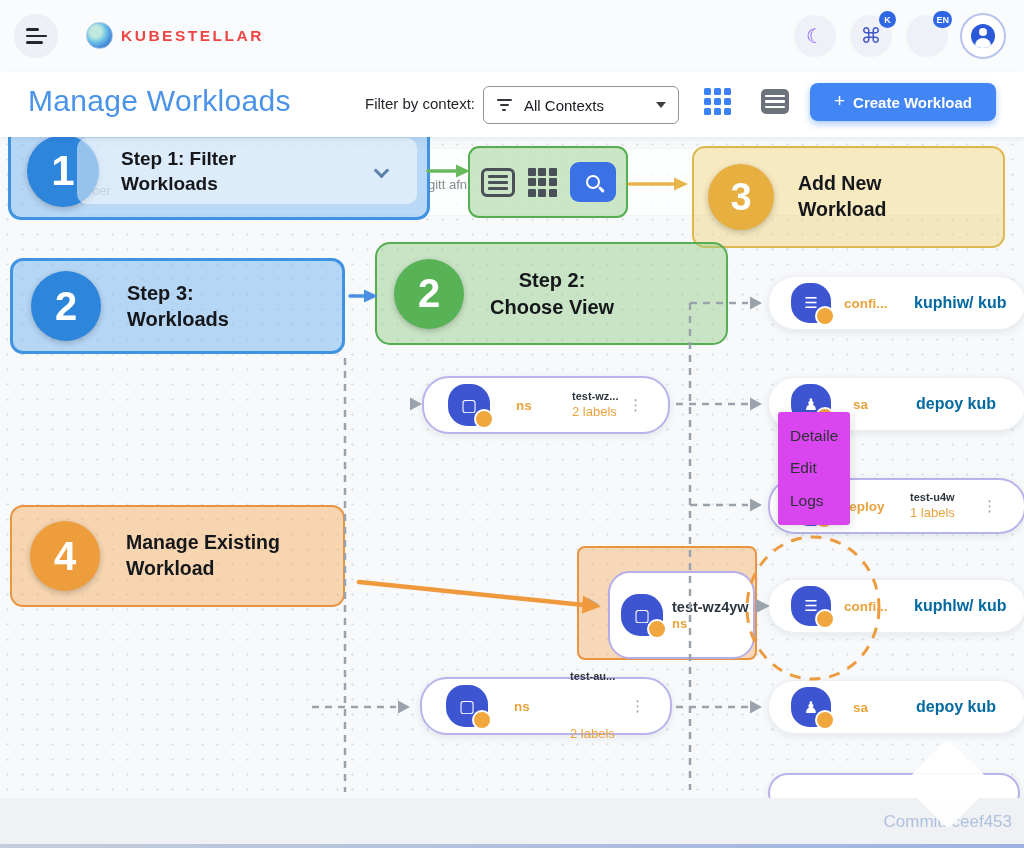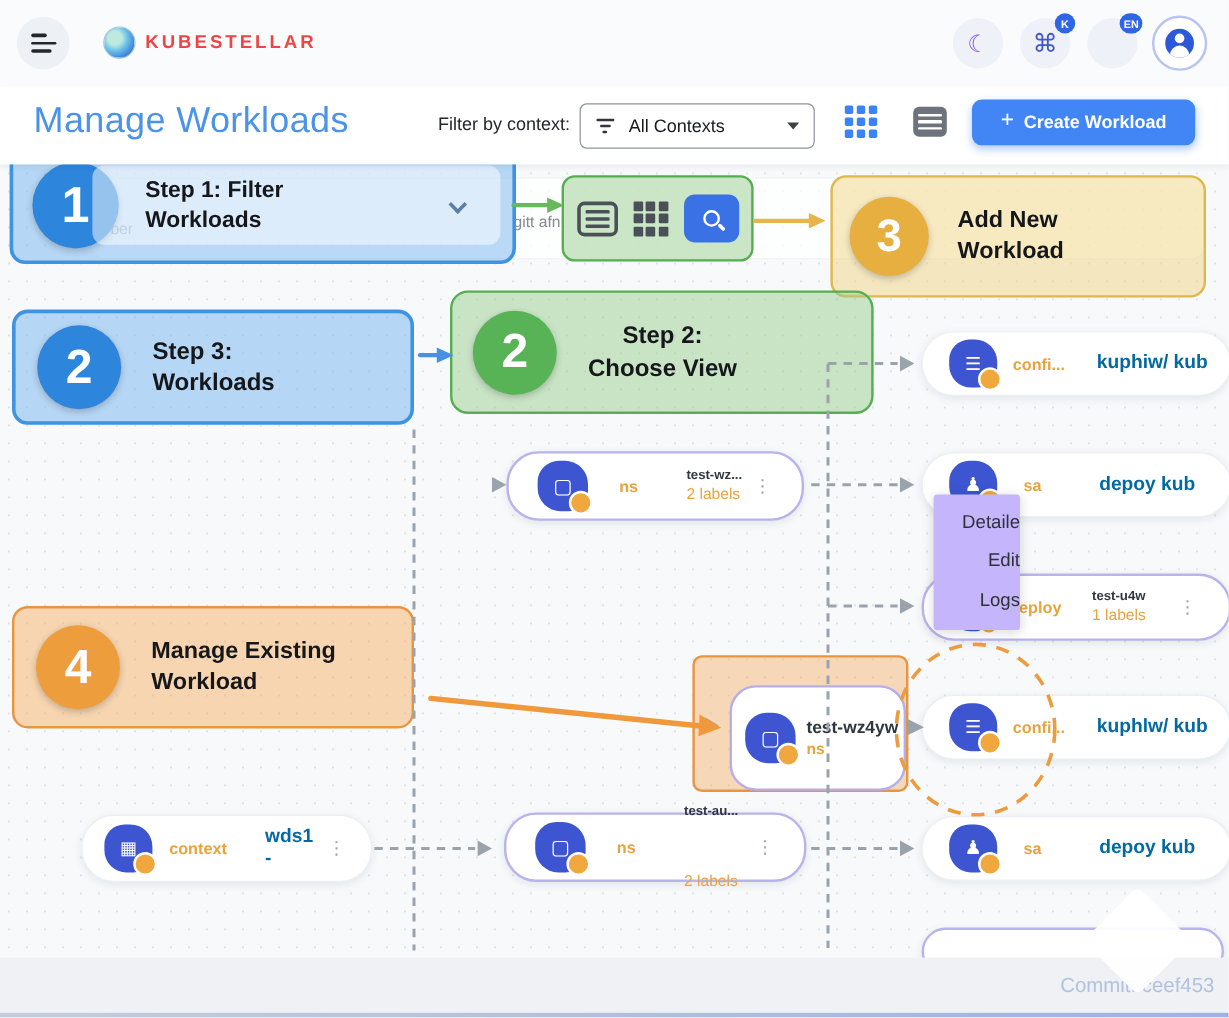--- a/index.html
+++ b/index.html
@@ -140,22 +140,22 @@
   .card-ns-bot    { left:420px; top:540px; width:252px; height:58px; padding-left:24px; }
   .card-context   { left:68px;  top:542px; width:242px; height:56px; padding-left:18px; }
   .card-partial   { left:768px; top:636px; width:252px; height:40px; border:2.5px solid #b9b3ec; border-radius:22px; }
 
   .hl-card { position:absolute; left:29px; top:23px; width:147px; height:88px; background:#fff;
     border:2.5px solid #b5aeea; border-radius:22px; display:flex; align-items:center; padding-left:11px; gap:9px; }
   .hl-card .cname{ font-size:14.5px; }
   .hl-card .kind{ font-size:13px; }
 
   
-  .ctx-menu { position:absolute; left:778px; top:412px; width:72px; height:113px; background:#c4b5fd; border-radius:3px;
-    box-shadow:0 2px 10px rgba(0,0,0,0.14); z-index:5; display:flex; flex-direction:column; justify-content:space-around; padding:8px 0 8px 12px;text-align:right; }
+  .ctx-menu { position:absolute; left:778px; top:412px; width:72px; height:113px; background:#d946ef; border-radius:3px;
+    box-shadow:0 2px 10px rgba(0,0,0,0.14); z-index:5; display:flex; flex-direction:column; justify-content:space-around; padding:8px 0 8px 12px; }
   .ctx-menu .mi { font-size:15.5px; color:#2e3237; cursor:pointer; }
 
   .svg-overlay { position:absolute; left:0; top:0; width:1024px; height:848px; z-index:3; pointer-events:none; }
 
   
   .footer { position:absolute; left:0; top:798px; width:1024px; height:50px; background:#eff1f5; z-index:4; }
   .commit { position:absolute; right:12px; top:14px; font-size:17px; color:#b0c2de; }
   .bottom-strip { position:absolute; left:0; top:844px; width:1024px; height:4px;
     background:linear-gradient(90deg,#c3cddb,#9db2e0); z-index:6; }
   .scroll-diamond { position:absolute; left:916px; top:752px; width:64px; height:64px; background:rgba(255,255,255,0.92);
@@ -345,26 +345,20 @@
     <div class="card purple card-ns-bot">
       <span class="wicon small gi-ns"></span>
       <span class="kind" style="margin-left:26px; width:30px;">ns</span>
       <span class="ncol" style="margin-left:26px;gap:43px;">
         <span class="cname">test-au...</span>
         <span class="clabels">2 labels</span>
       </span>
       <span class="kebab" style="margin-left:auto; margin-right:20px;"></span>
     </div>
 
-    <div class="card card-context">
-      <span class="wicon gi-ctx"></span>
-      <span class="kind" style="margin-left:14px; width:60px;">context</span>
-      <span class="cval" style="margin-left:22px;">wds1 -</span>
-      <span class="kebab" style="margin-left:auto; margin-right:16px;"></span>
-    </div>
 
     <div class="highlight-region">
       <div class="hl-card">
         <span class="wicon small gi-ns"></span>
         <span class="ncol">
           <span class="cname">test-wz4yw</span>
           <span class="kind">ns</span>
         </span>
       </div>
     </div>

